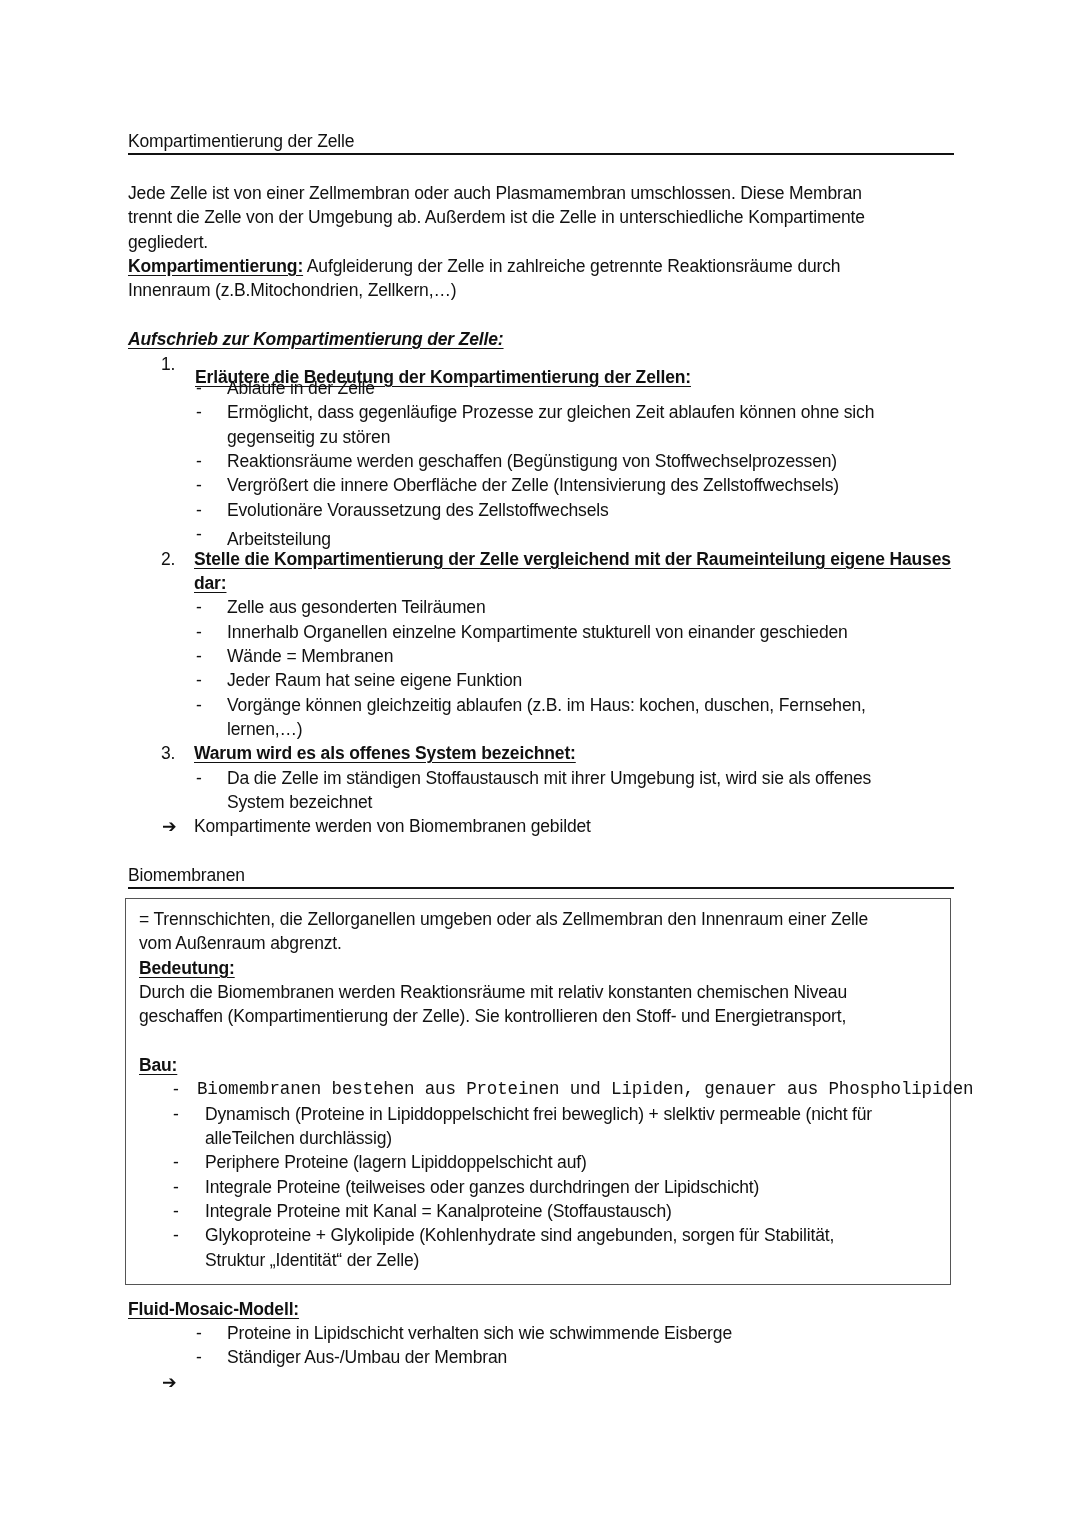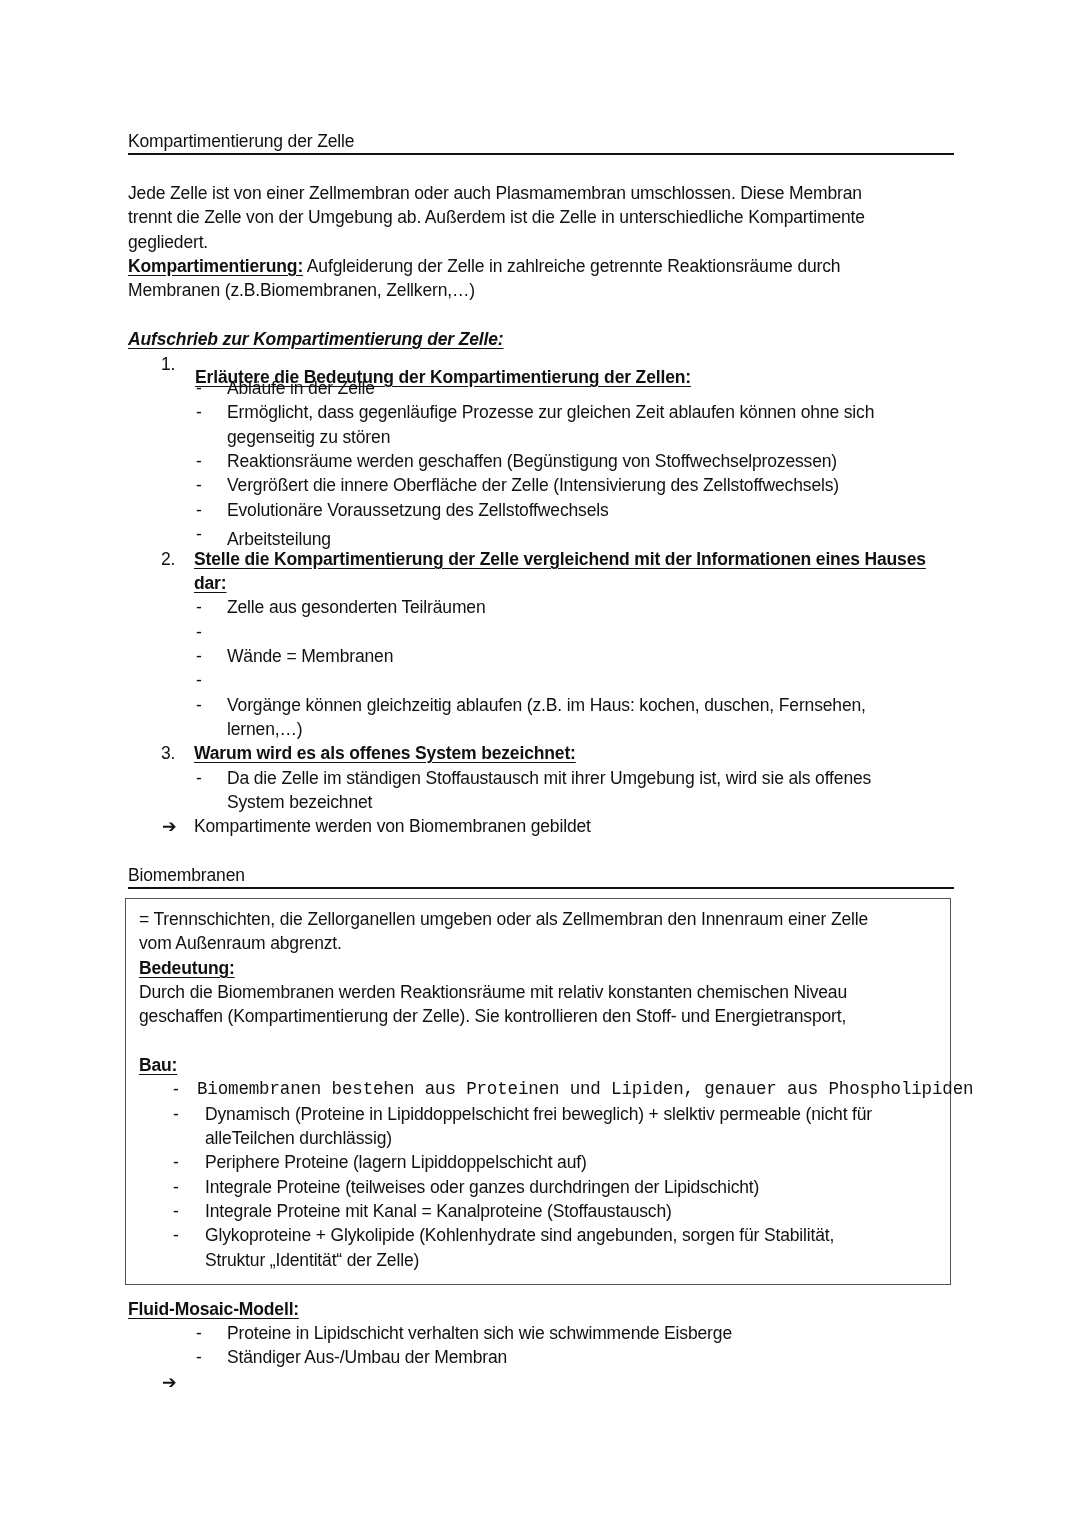--- a/index.html
+++ b/index.html
@@ -26,21 +26,21 @@
 <div class="page">
 
   <div class="abs" style="left:128px; top:129px;">Kompartimentierung der Zelle</div>
   <div class="heading-rule" style="top:153px;"></div>
 
   <div class="abs" style="left:128px; top:181px;">Jede Zelle ist von einer Zellmembran oder auch Plasmamembran umschlossen. Diese Membran</div>
   <div class="abs" style="left:128px; top:205px;">trennt die Zelle von der Umgebung ab. Außerdem ist die Zelle in unterschiedliche Kompartimente</div>
   <div class="abs" style="left:128px; top:230px;">gegliedert.</div>
 
   <div class="abs" style="left:128px; top:254px;"><span class="u">Kompartimentierung:</span><span> Aufgleiderung der Zelle in zahlreiche getrennte Reaktionsräume durch</span></div>
-  <div class="abs" style="left:128px; top:278px;">Membranen (z.B.Biomembranen, Zellkern,…)</div>
+  <div class="abs" style="left:128px; top:278px;">Innenraum (z.B.Mitochondrien, Zellkern,…)</div>
 
   <div class="abs u i" style="left:128px; top:327px;">Aufschrieb zur Kompartimentierung der Zelle:</div>
 
   <div class="abs" style="left:161px; top:352px;">1.</div>
   <div class="abs u" style="left:195px; top:352px;margin-top:13px;">Erläutere die Bedeutung der Kompartimentierung der Zellen:</div>
 
   <div class="abs dash" style="left:196px; top:376px;">-</div>
   <div class="abs" style="left:227px; top:376px;">Abläufe in der Zelle</div>
 
   <div class="abs dash" style="left:196px; top:400px;">-</div>
@@ -53,32 +53,34 @@
   <div class="abs dash" style="left:196px; top:473px;">-</div>
   <div class="abs" style="left:227px; top:473px;">Vergrößert die innere Oberfläche der Zelle (Intensivierung des Zellstoffwechsels)</div>
 
   <div class="abs dash" style="left:196px; top:498px;">-</div>
   <div class="abs" style="left:227px; top:498px;">Evolutionäre Voraussetzung des Zellstoffwechsels</div>
 
   <div class="abs dash" style="left:196px; top:522px;">-</div>
   <div class="abs" style="left:227px; top:527px;">Arbeitsteilung</div>
 
   <div class="abs" style="left:161px; top:547px;">2.</div>
-  <div class="abs u" style="left:194px; top:547px;">Stelle die Kompartimentierung der Zelle vergleichend mit der Informationen eines Hauses</div>
+  <div class="abs u" style="left:194px; top:547px;">Stelle die Kompartimentierung der Zelle vergleichend mit der Raumeinteilung eigene Hauses</div>
   <div class="abs u" style="left:194px; top:571px;">dar:</div>
 
   <div class="abs dash" style="left:196px; top:595px;">-</div>
   <div class="abs" style="left:227px; top:595px;">Zelle aus gesonderten Teilräumen</div>
 
   <div class="abs dash" style="left:196px; top:620px;">-</div>
+  <div class="abs" style="left:227px; top:620px;">Innerhalb Organellen einzelne Kompartimente stukturell von einander geschieden</div>
 
   <div class="abs dash" style="left:196px; top:644px;">-</div>
   <div class="abs" style="left:227px; top:644px;">Wände = Membranen</div>
 
   <div class="abs dash" style="left:196px; top:668px;">-</div>
+  <div class="abs" style="left:227px; top:668px;">Jeder Raum hat seine eigene Funktion</div>
 
   <div class="abs dash" style="left:196px; top:693px;">-</div>
   <div class="abs" style="left:227px; top:693px;">Vorgänge können gleichzeitig ablaufen (z.B. im Haus: kochen, duschen, Fernsehen,</div>
   <div class="abs" style="left:227px; top:717px;">lernen,…)</div>
 
   <div class="abs" style="left:161px; top:741px;">3.</div>
   <div class="abs u" style="left:194px; top:741px;">Warum wird es als offenes System bezeichnet:</div>
 
   <div class="abs dash" style="left:196px; top:766px;">-</div>
   <div class="abs" style="left:227px; top:766px;">Da die Zelle im ständigen Stoffaustausch mit ihrer Umgebung ist, wird sie als offenes</div>

